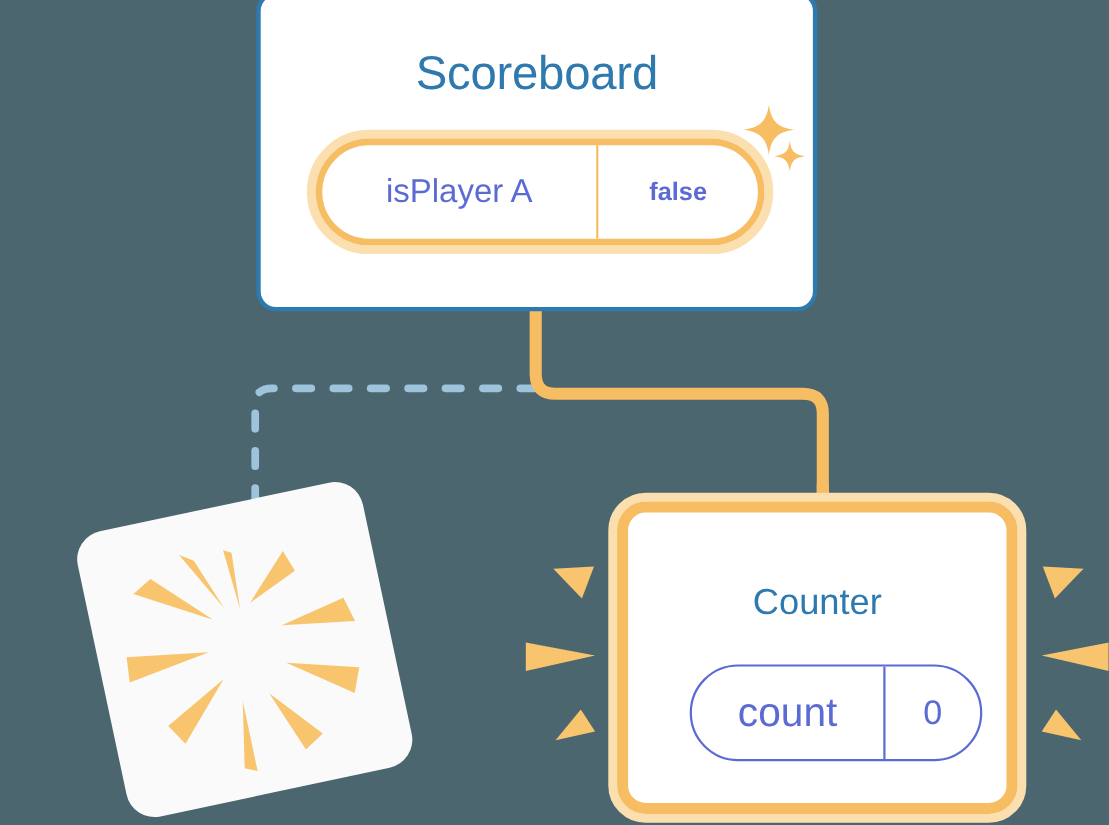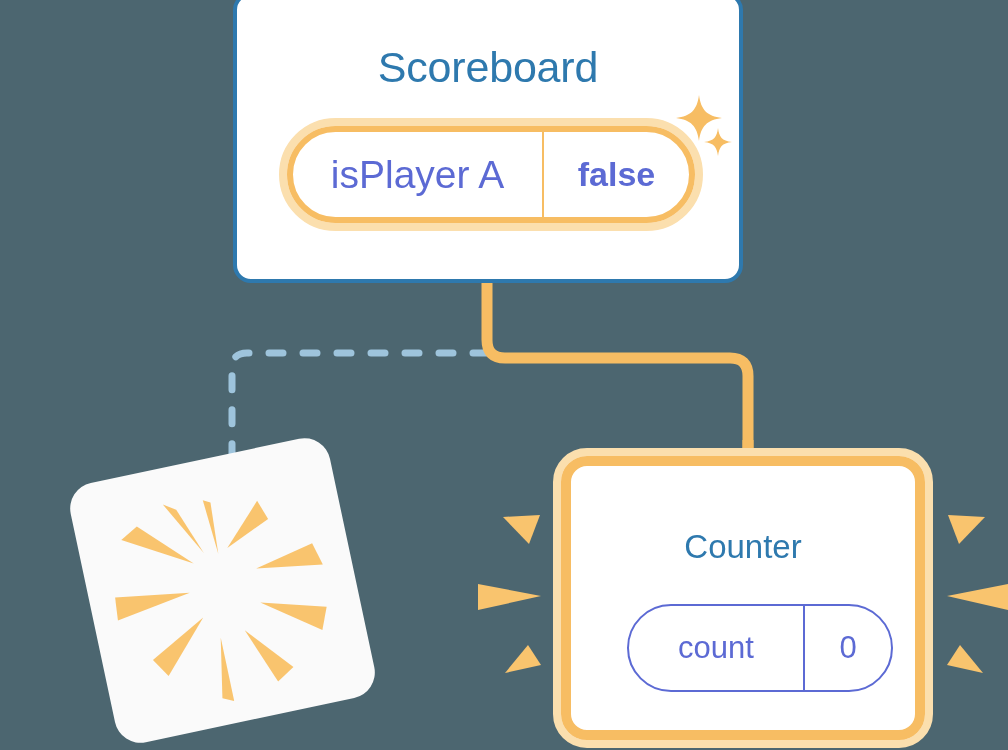--- a/index.html
+++ b/index.html
@@ -77,31 +77,31 @@
     background: #ffffff;
     display: flex;
     align-items: stretch;
   }
   #scoreboard-pill .cell-key {
     flex: 0 0 249px;
     display: flex;
     align-items: center;
     justify-content: center;
     color: #5c6ad4;
-    font-size: 39px;
+    font-size: 30px;
     font-weight: 400;
     border-right: 2px solid #f7bd63;
   }
   #scoreboard-pill .cell-val {
     flex: 1 1 auto;
     display: flex;
     align-items: center;
     justify-content: center;
     color: #5c6ad4;
-    font-size: 34px;
+    font-size: 23px;
     font-weight: 700;
   }
 
   
   .sparkle {
     position: absolute;
     z-index: 40;
     fill: #f7bd63;
   }
   #sparkle-large { left: 676px; top: 95px; }
@@ -149,21 +149,21 @@
     background: #ffffff;
     display: flex;
     align-items: stretch;
   }
   #counter-pill .cell-key {
     flex: 0 0 174px;
     display: flex;
     align-items: center;
     justify-content: center;
     color: #5c6ad4;
-    font-size: 31px;
+    font-size: 37px;
     border-right: 2px solid #5c6ad4;
   }
   #counter-pill .cell-val {
     flex: 1 1 auto;
     display: flex;
     align-items: center;
     justify-content: center;
     color: #5c6ad4;
     font-size: 31px;
   }

